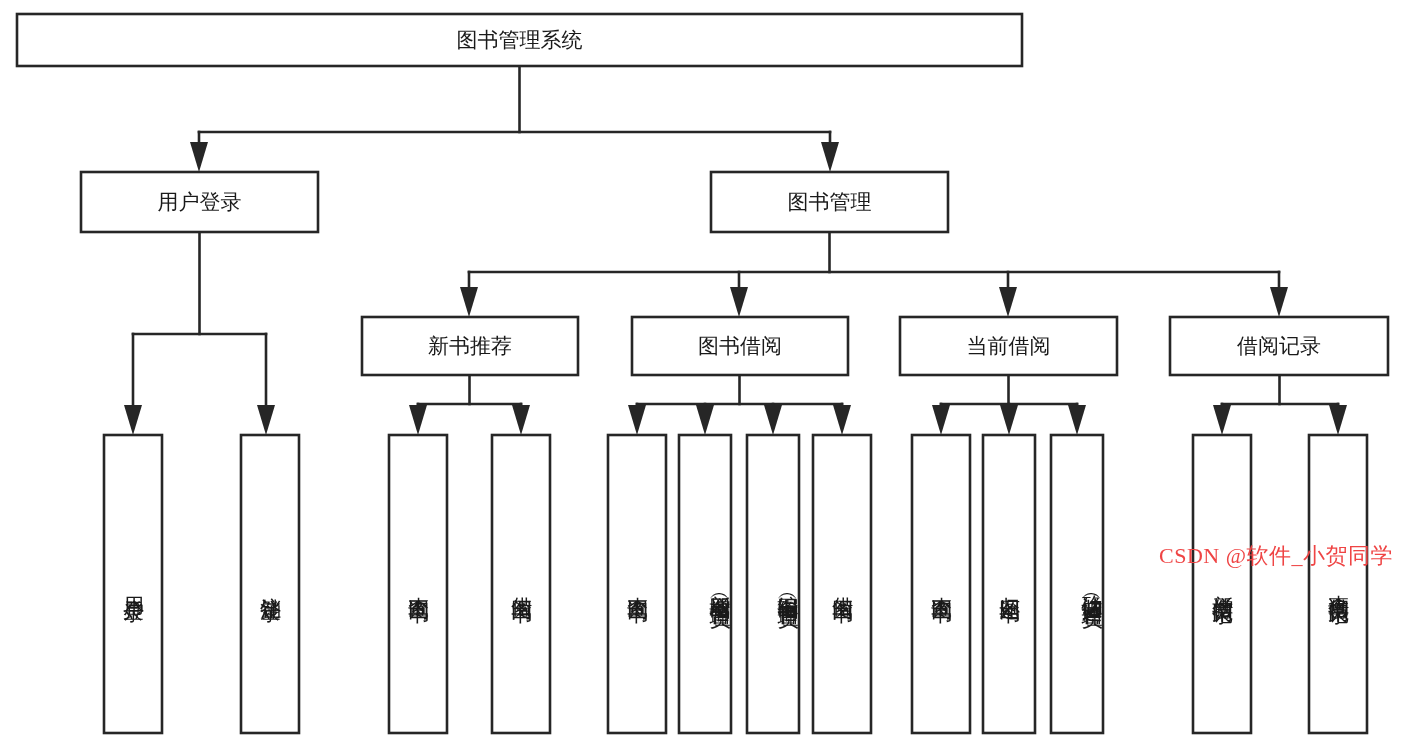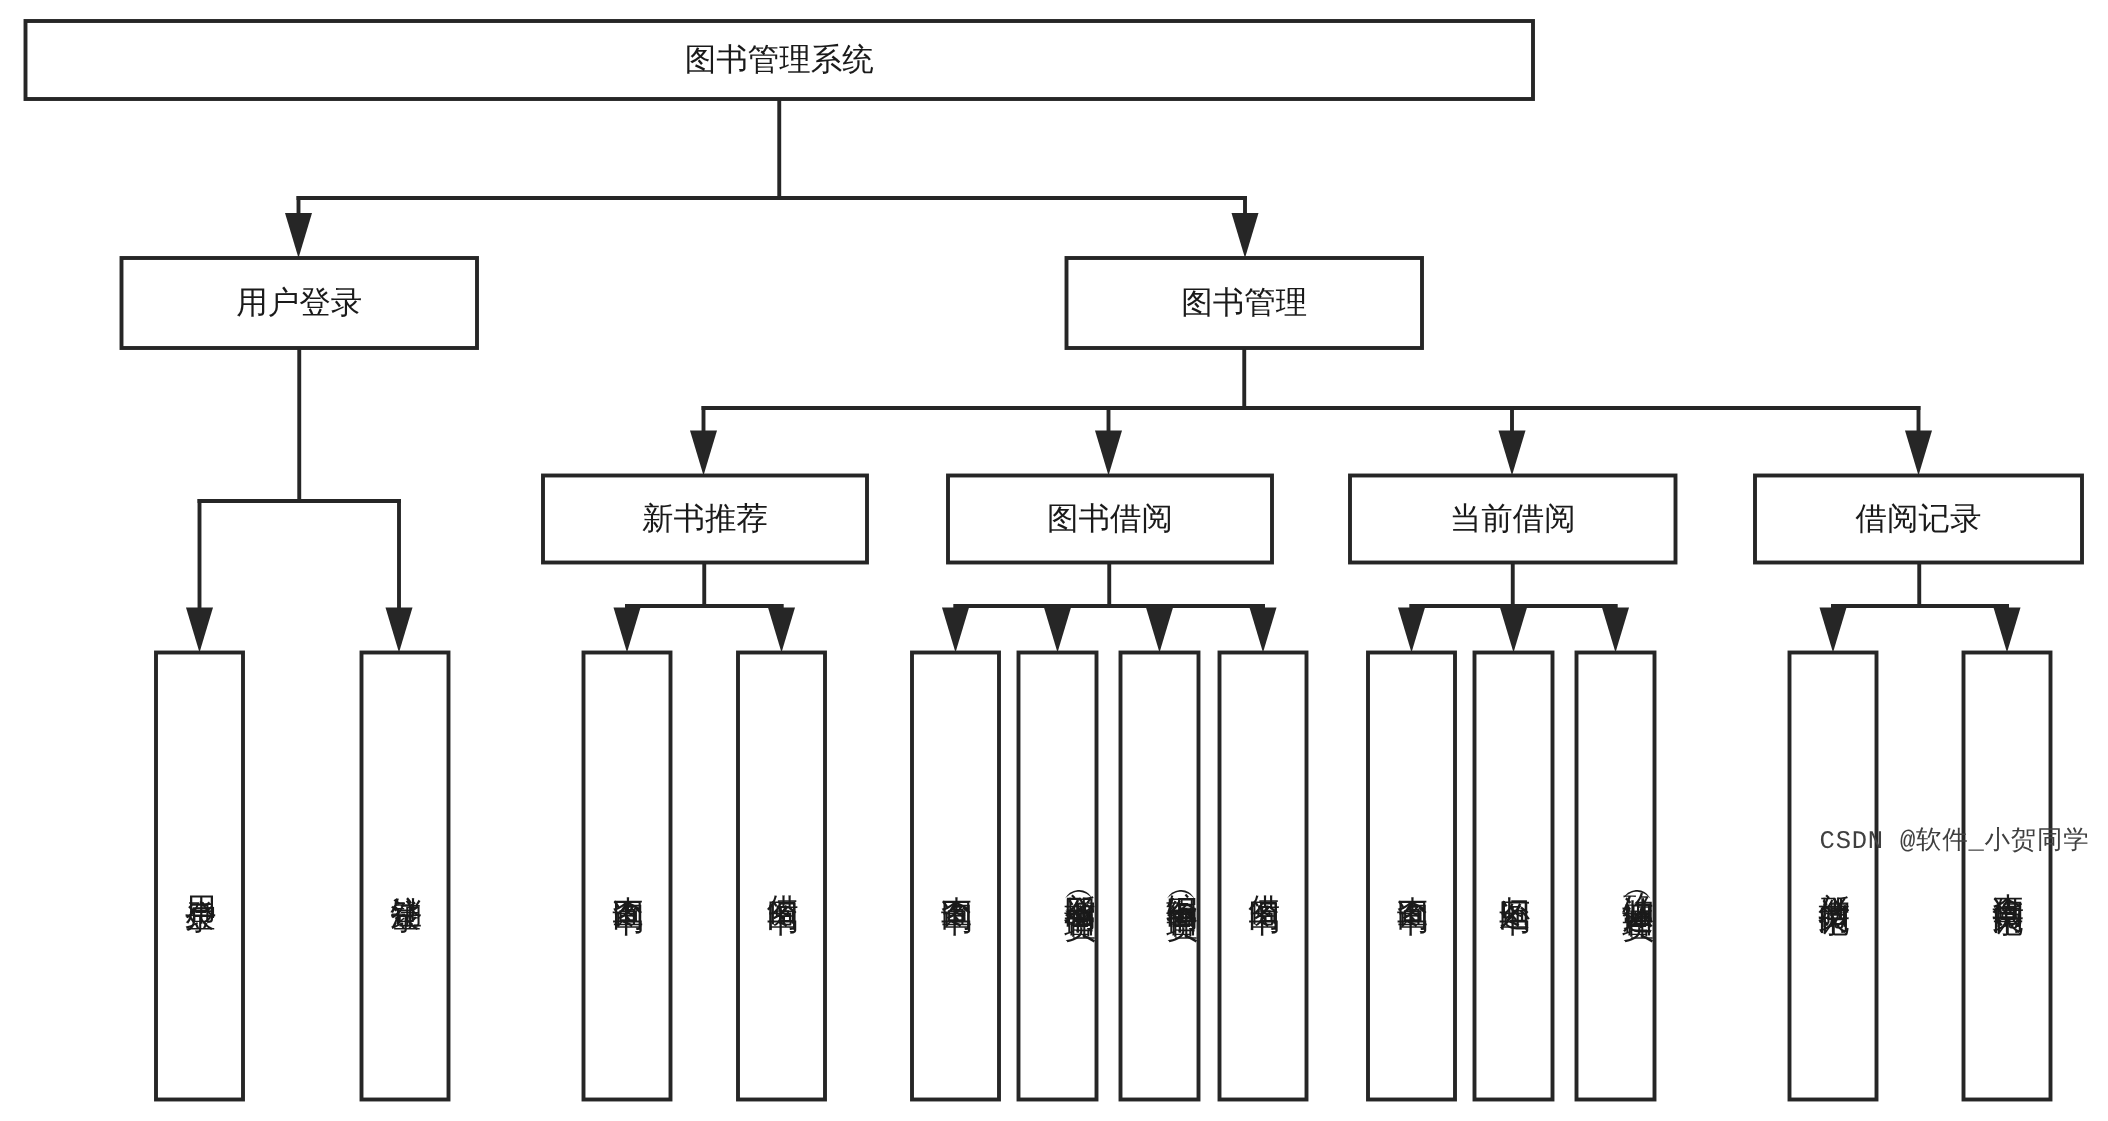--- a/index.html
+++ b/index.html
@@ -61,23 +61,23 @@
     align-items: center;
     justify-content: center;
     text-align: center;
     white-space: nowrap;
     pointer-events: none;
   }
   #watermark {
     position: absolute;
     right: 12px;
     bottom: 6px;
-    font-family: Liberation Mono, monospace;
-    font-size: 17px;
-    color: #404040;
+    font-family: Liberation Serif, serif;
+    font-size: 22px;
+    color: #ef4444;
     white-space: nowrap;
     letter-spacing: 0.5px;
   }
 </style>
 </head>
 <body>
 
 <div id="diagram-root">
 
   <svg id="diagram-svg" viewBox="0 0 1405 747">

